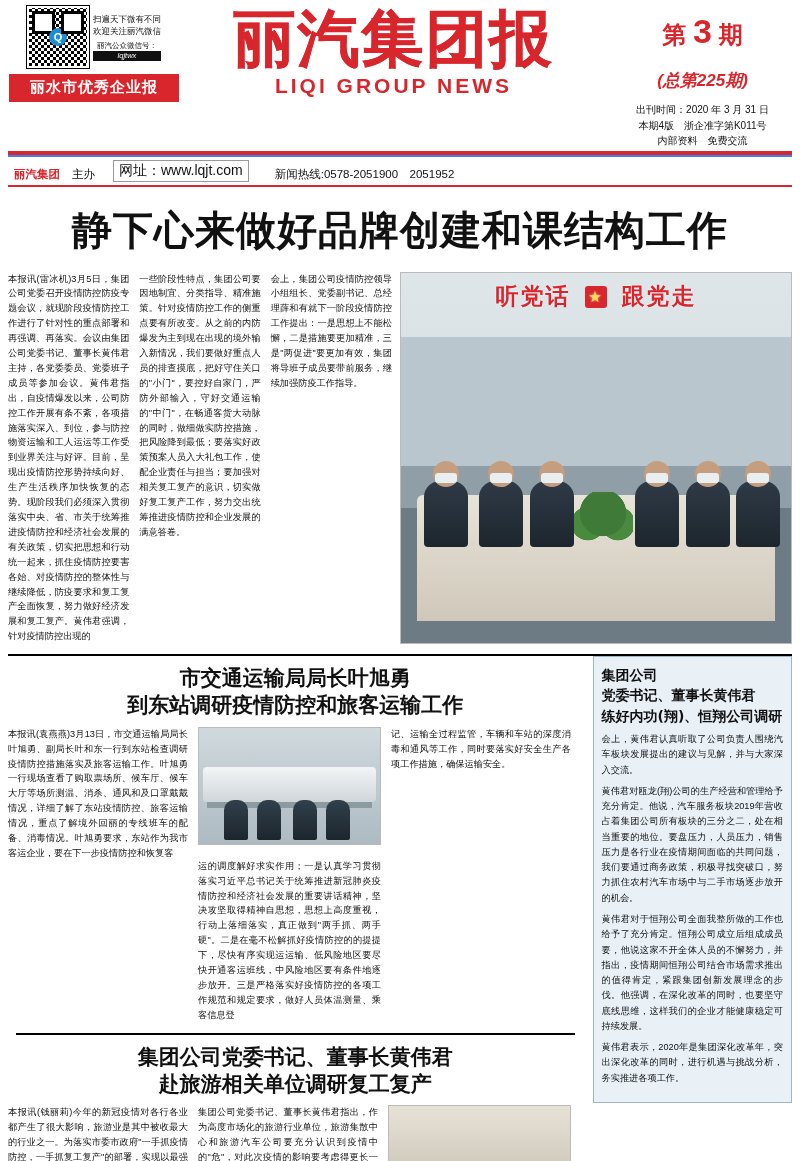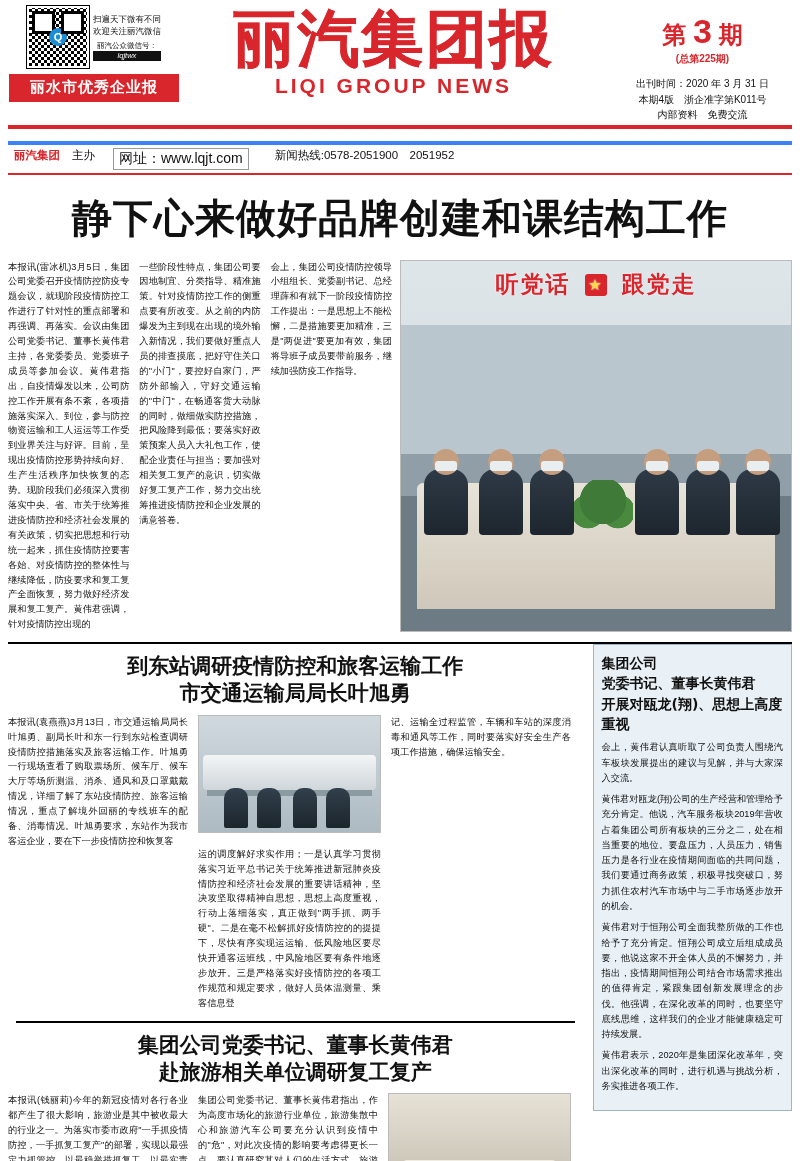--- a/index.html
+++ b/index.html
@@ -116,44 +116,45 @@
     font-weight:bold;
     font-size:24px;
     line-height:1;
     margin-top:8px;
     white-space:nowrap;
   }
   .issue .num { font-size:34px; }
   .issue-sub {
     color:#d8262c;
     font-weight:bold;
-    font-size:10px;
-    margin-top:4px;
+    font-size:17px;
+    margin-top:21px;
+    font-style:italic;
   }
   .mh-meta {
     margin-top:10px;
     font-size:10px;
     line-height:1.55;
     color:#111;
     text-align:center;
     white-space:nowrap;
   }
 
   
   .red-rule {
     height:4px;
     background:#d8262c;
     margin:2px 8px 0 8px;
   }
   .infobar {
-    margin:12px 8px;
-    border-top:4px solid #3b82f6;
+    margin:0 8px;
+    border-top:2px solid #3b82f6;
     border-bottom:2px solid #d8262c;
     display:flex;
-    align-items:flex-start;
+    align-items:flex-end;
     font-size:11.5px;
     padding:3px 0;
     color:#111;
   }
   .infobar .seg { padding:0 6px; white-space:nowrap; }
   .infobar .host { color:#d8262c; font-weight:bold; }
   .infobar .url-box {
     border:1px solid #999;
     padding:1px 5px;
     margin-left:12px;
@@ -396,22 +397,22 @@
     </div>
   </div>
 
   <div class="sec-rule"></div>
 
   <div class="twocol">
 
     <div class="leftzone">
 
       <div class="sec-title">
+        <div>市交通运输局局长叶旭勇</div>
         <div>到东站调研疫情防控和旅客运输工作</div>
-        <div>市交通运输局局长叶旭勇</div>
       </div>
       <div class="body3">
         <div class="c">本报讯(袁燕燕)3月13日，市交通运输局局长叶旭勇、副局长叶和东一行到东站检查调研疫情防控措施落实及旅客运输工作。叶旭勇一行现场查看了购取票场所、候车厅、候车大厅等场所测温、消杀、通风和及口罩戴戴情况，详细了解了东站疫情防控、旅客运输情况，重点了解境外回丽的专线班车的配备、消毒情况。叶旭勇要求，东站作为我市客运企业，要在下一步疫情防控和恢复客</div>
         <div style="width:183px;display:flex;flex-direction:column;gap:14px;">
           <div class="ph-mid tall">
             <div class="bus"></div>
             <div class="ppl" style="left:14%"></div>
             <div class="ppl" style="left:32%"></div>
             <div class="ppl" style="left:52%"></div>
             <div class="ppl" style="left:70%"></div>
@@ -442,21 +443,21 @@
         </div>
       </div>
 
     </div>
 
     <div class="rightzone">
       <div class="rail">
         <div class="rail-title">
           <div>集团公司</div>
           <div>党委书记、董事长黄伟君</div>
-          <div>开展对瓯龙(翔)、思想上高度重视</div>
+          <div>练好内功(翔)、恒翔公司调研</div>
         </div>
         <p>会上，黄伟君认真听取了公司负责人围绕汽车板块发展提出的建议与见解，并与大家深入交流。</p>
         <p>黄伟君对瓯龙(翔)公司的生产经营和管理给予充分肯定。他说，汽车服务板块2019年营收占着集团公司所有板块的三分之二，处在相当重要的地位。要盘压力，人员压力，销售压力是各行业在疫情期间面临的共同问题，我们要通过商务政策，积极寻找突破口，努力抓住农村汽车市场中与二手市场逐步放开的机会。</p>
         <p>黄伟君对于恒翔公司全面我整所做的工作也给予了充分肯定。恒翔公司成立后组成成员要，他说这家不开全体人员的不懈努力，并指出，疫情期间恒翔公司结合市场需求推出的值得肯定，紧跟集团创新发展理念的步伐。他强调，在深化改革的同时，也要坚守底线思维，这样我们的企业才能健康稳定可持续发展。</p>
         <p>黄伟君表示，2020年是集团深化改革年，突出深化改革的同时，进行机遇与挑战分析，务实推进各项工作。</p>
 
       </div>
     </div>
   </div>
 

